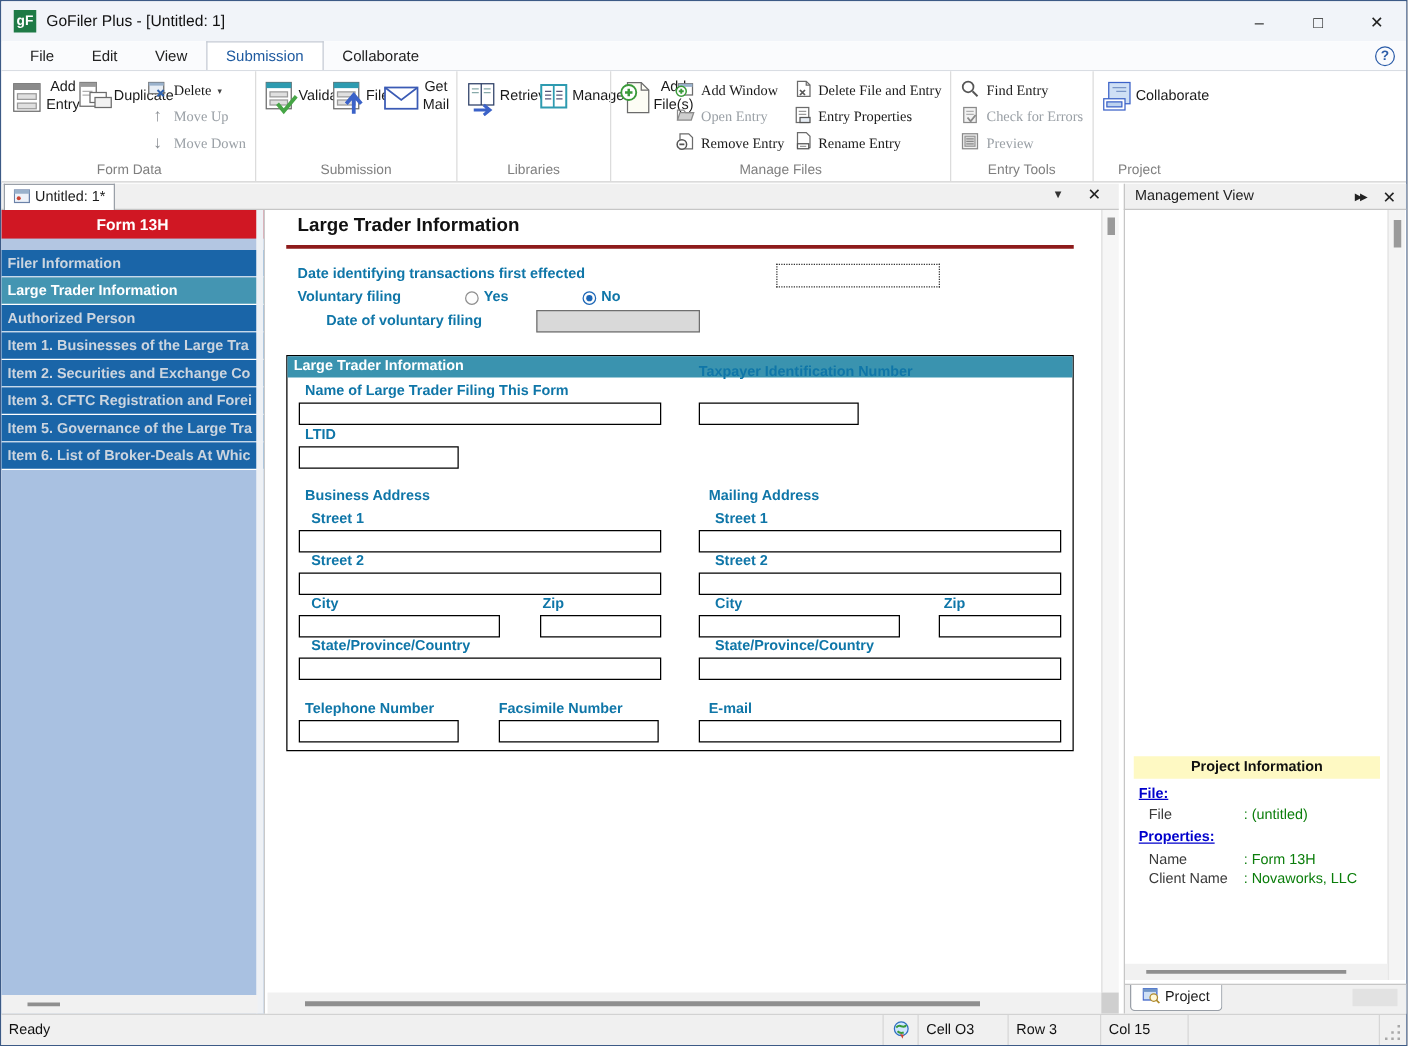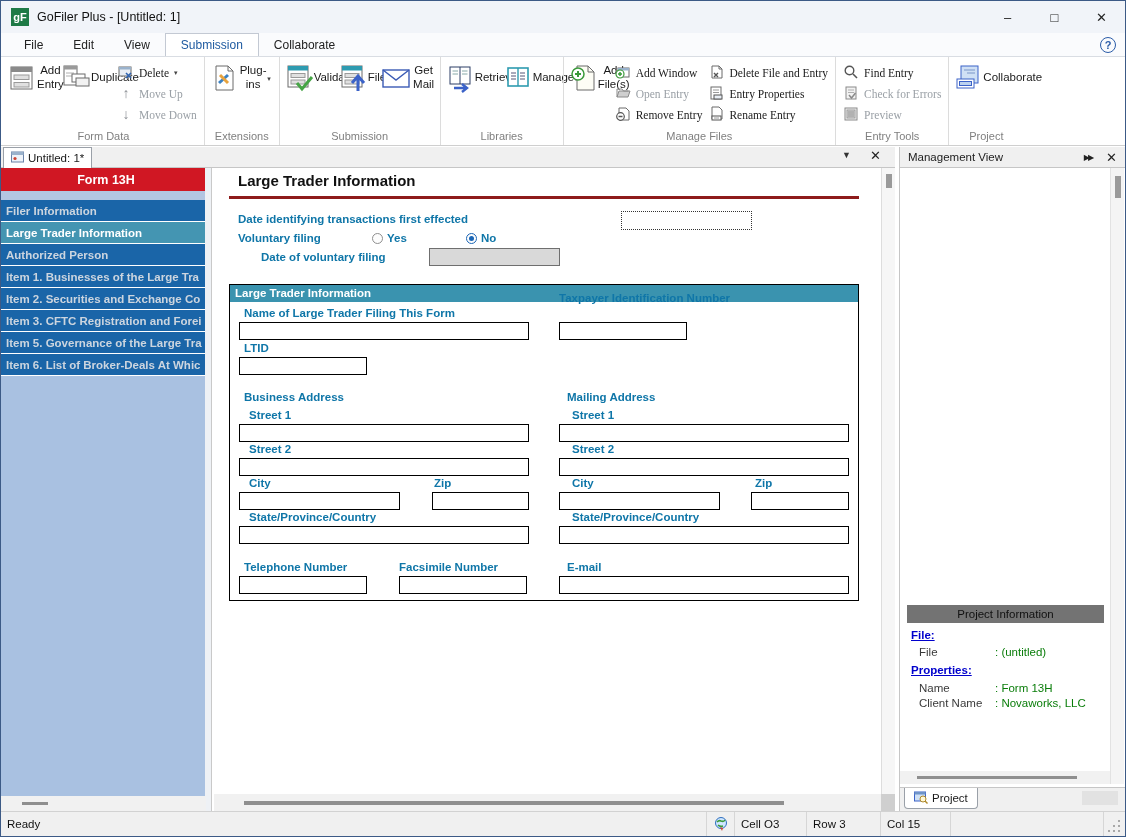--- a/index.html
+++ b/index.html
@@ -91,21 +91,21 @@
 .section { position:absolute; left:15px; top:116px; width:630px; height:317px; border:1px solid #000; }
 .sec-h { height:17px; background:#3a93af; color:#fff; font-weight:bold; font-size:11.5px;
   line-height:16px; padding-left:5px; }
 
 .rightpanel { position:absolute; left:898px; top:167px; width:228px; height:643px; background:#fff;
   border-left:1px solid #c6c6c6; }
 .rp-vscroll { position:absolute; right:3px; top:0; width:14px; height:616px; background:#f4f4f4;
   border-left:1px solid #e2e2e2; }
 .rp-vthumb { position:absolute; left:4px; top:8px; width:6px; height:22px; background:#9a9a9a; }
 .pi-box { position:absolute; left:7px; top:437px; width:197px; font-size:11.5px; }
-.pi-header { height:18px; background:#737373; font-weight:normal; color:#111; text-align:center;
+.pi-header { height:18px; background:#fef9c3; font-weight:bold; color:#111; text-align:center;
   line-height:18px; }
 .pi-link { position:absolute; left:4px; color:#0000cc; text-decoration:underline; font-weight:bold; }
 .pi-lbl { position:absolute; left:12px; color:#3a3a3a; }
 .pi-val { position:absolute; left:88px; color:#0a7d0a; white-space:nowrap; }
 .rp-hscroll { position:absolute; left:0; bottom:27px; width:210px; height:13px; background:#f1f1f1; }
 .rp-hthumb { position:absolute; left:17px; top:5px; width:160px; height:3px; background:#8f8f8f; }
 .rp-tabs { position:absolute; left:0; bottom:0; width:228px; height:24px; background:#f0f0f0;
   border-top:1px solid #c6c6c6; display:flex; align-items:flex-start; }
 .rp-tab { margin-left:4px; height:21px; background:#fff; border:1px solid #9aa0a8; border-top:0;
   border-radius:0 0 4px 4px; display:flex; align-items:center; gap:4px; padding:0 9px;
@@ -193,37 +193,20 @@
           </div>
           <div class="smallbtn disabled">
             <span class="arrow-glyph">↓</span>
             <span>Move Down</span>
           </div>
         </div>
       </div>
       <div class="rgroup-label">Form Data</div>
     </div>
 
-    <div class="rgroup">
-      <div class="rgroup-body">
-        <div class="bigbtn" style="width:62px">
-          <span class="bicon">
-            <svg width="30" height="30">
-                <path d="M7 3 h12 l5 5 v19 h-17 z" fill="#fff" stroke="#6b6b6b"></path>
-                <path d="M19 3 v5 h5" fill="none" stroke="#6b6b6b"></path>
-                <path d="M10 20 l9 -8" stroke="#3b82c4" stroke-width="3"></path>
-                <path d="M11 12 l8 8" stroke="#e8a33d" stroke-width="3"></path>
-              </svg>
-          </span>
-          <span class="blabel">Plug-ins</span>
-          <span class="caret">▾</span>
-        </div>
-      </div>
-      <div class="rgroup-label">Extensions</div>
-    </div>
 
     <div class="rgroup">
       <div class="rgroup-body">
         <div class="bigbtn">
           <span class="bicon">
             <svg width="30" height="30">
                 <rect x="4" y="3" width="20" height="21" fill="#fff" stroke="#6b6b6b"></rect>
                 <rect x="4" y="3" width="20" height="4.5" fill="#2e9bb0"></rect>
                 <rect x="7" y="10.5" width="14" height="4" fill="#e0e0e0" stroke="#9a9a9a"></rect>
                 <rect x="7" y="17" width="14" height="4" fill="#e0e0e0" stroke="#9a9a9a"></rect>

